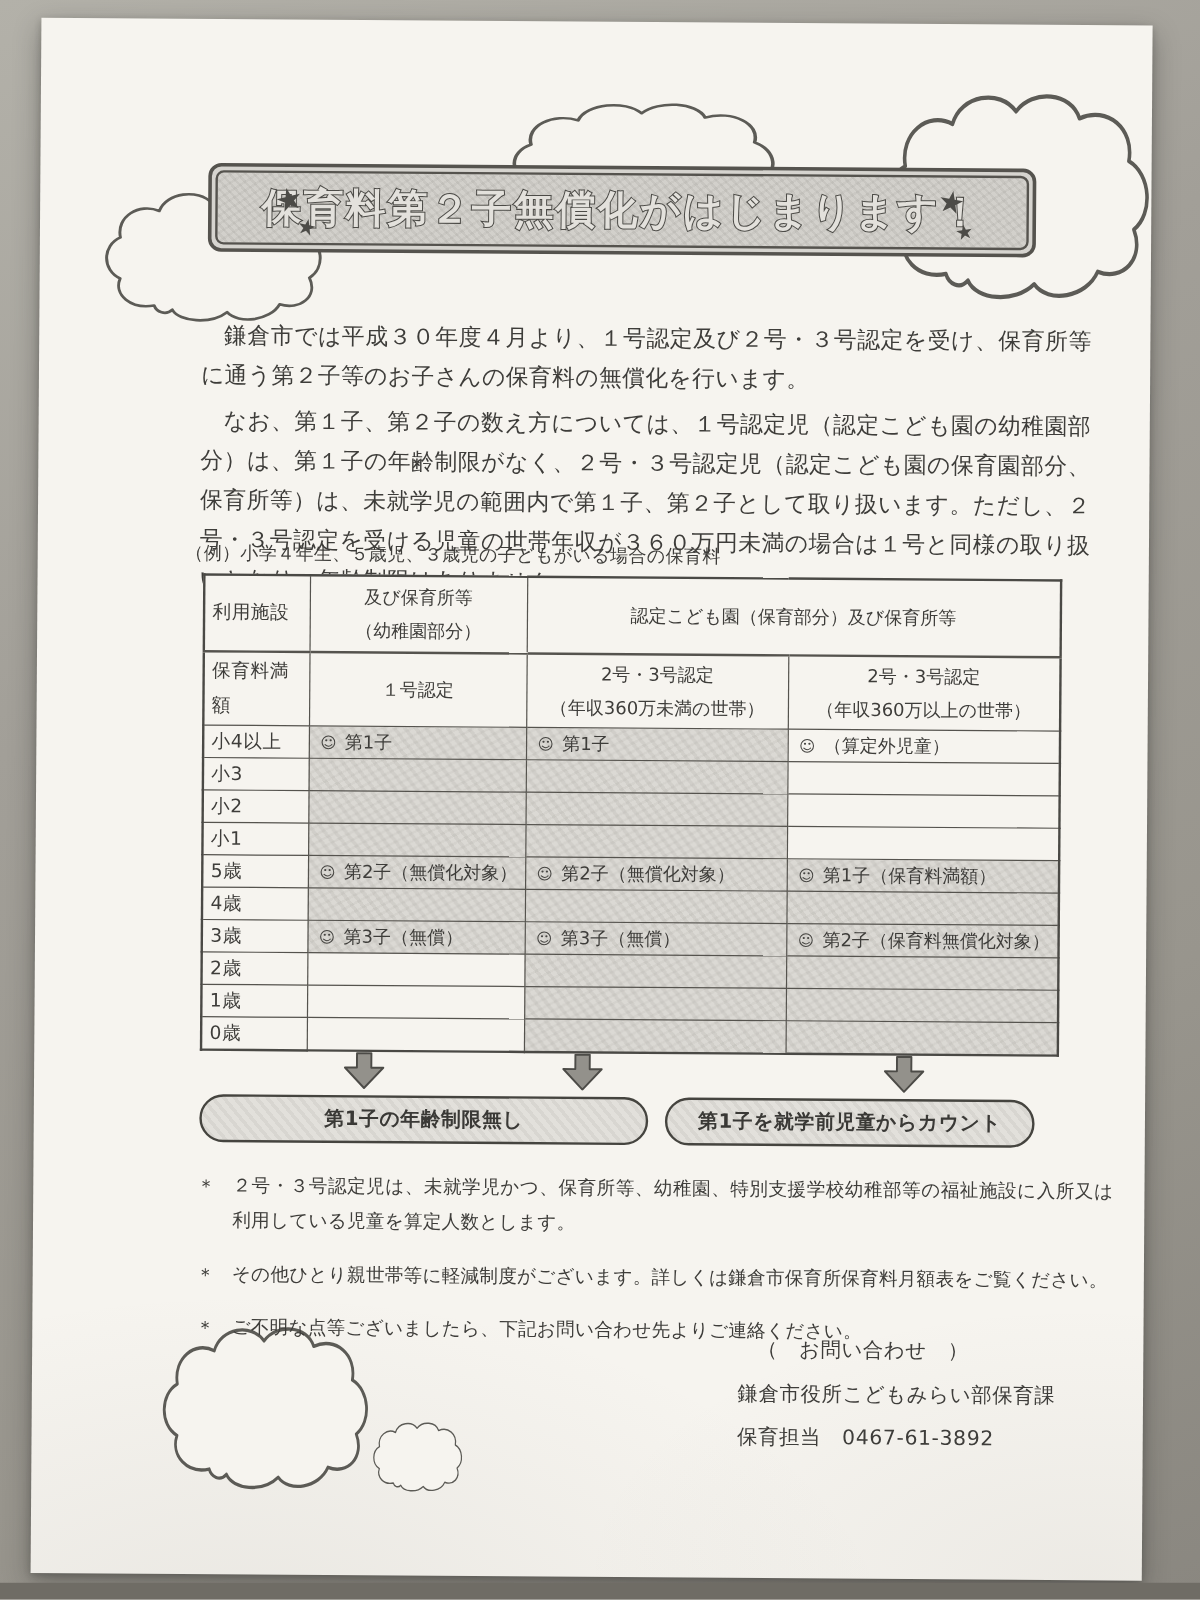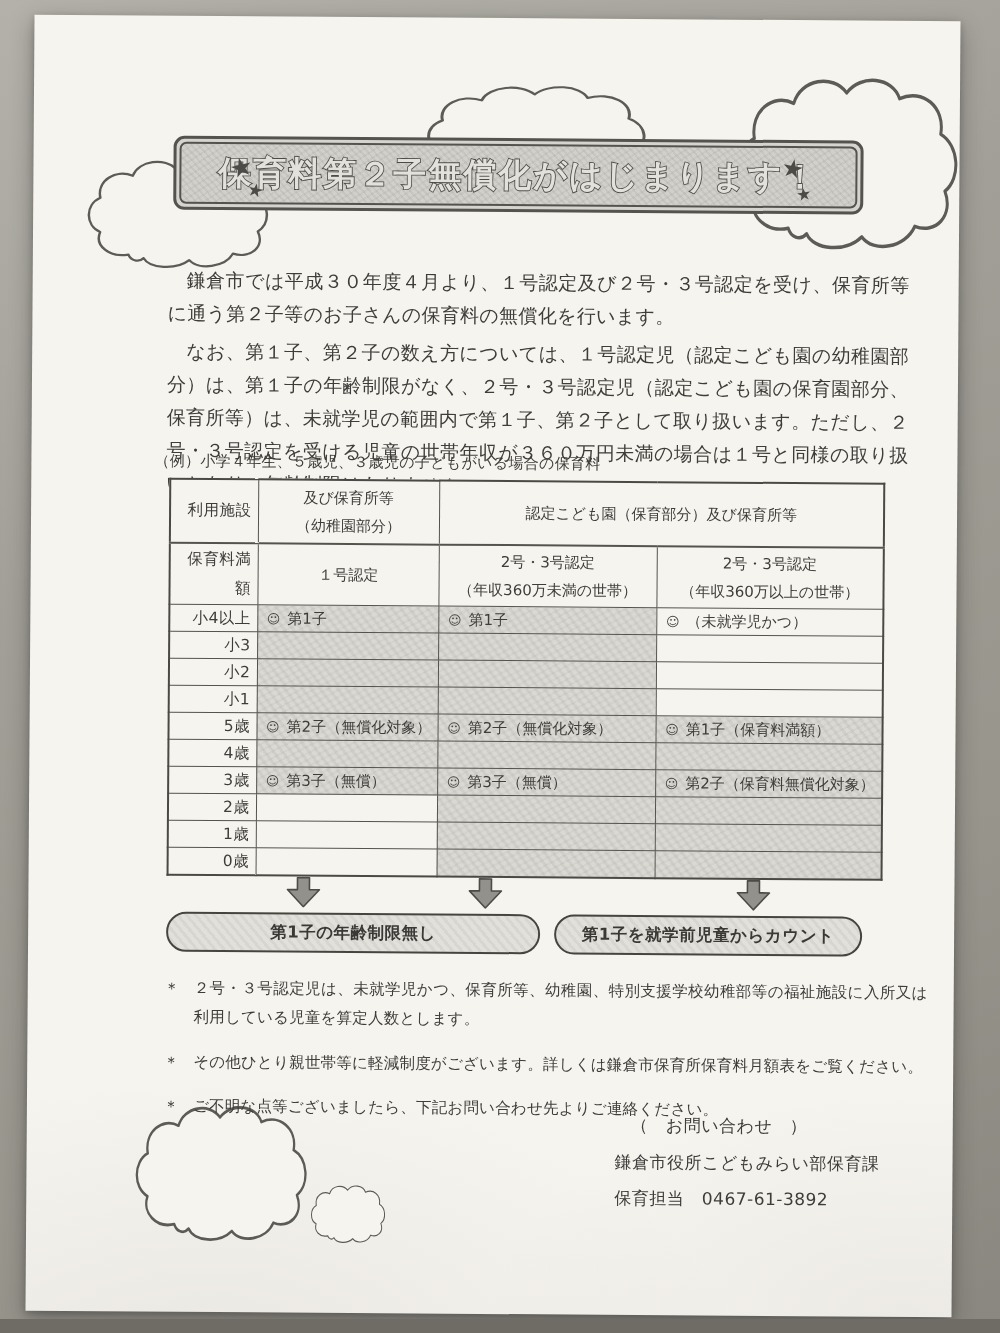--- a/index.html
+++ b/index.html
@@ -78,21 +78,21 @@
     background:#f6f4ef;
   }
   table.fee td{
     border:1.4px solid #55534e;
     padding:0 6px;vertical-align:middle;
     background:#f6f4ef;
   }
   table.fee .h1 td{height:62px;text-align:center;line-height:1.9;}
   table.fee .h2 td{height:60px;text-align:center;line-height:1.9;border-top-width:2px;}
   table.fee .dr td{height:26px;}
-  table.fee td.agecol{text-align:right;font-size:15.5px;letter-spacing:.5px;}
+  table.fee td.agecol{text-align:left;font-size:15.5px;letter-spacing:.5px;}
   table.fee td.cell{text-align:left;padding-left:9px;white-space:nowrap;}
   table.fee td.shaded{
     background:
       repeating-linear-gradient(52deg, rgba(115,112,106,.10) 0 3px, rgba(255,255,255,0) 3px 7px),
       repeating-linear-gradient(-28deg, rgba(115,112,106,.07) 0 2px, rgba(255,255,255,0) 2px 6px),
       #dbd9d4;
   }
   .smile{font-size:13px;margin-right:7px;color:#46454200;color:#464542;}
   
   .arrow{position:absolute;z-index:2;width:38px;height:31px;}
@@ -197,21 +197,21 @@
         <td>
           <div>2号・3号認定</div>
           <div>（年収360万以上の世帯）</div>
         </td>
       </tr>
 
       <tr class="dr">
         <td class="agecol">小4以上</td>
         <td class="cell shaded"><span class="smile">☺</span><span>第1子</span></td>
         <td class="cell shaded"><span class="smile">☺</span><span>第1子</span></td>
-        <td class="cell"><span class="smile">☺</span><span>（未就学児かつ）</span></td>
+        <td class="cell"><span class="smile">☺</span><span>（算定外児童）</span></td>
       </tr>
       <tr class="dr">
         <td class="agecol">小3</td>
         <td class="cell shaded"></td>
         <td class="cell shaded"></td>
         <td class="cell"></td>
       </tr>
       <tr class="dr">
         <td class="agecol">小2</td>
         <td class="cell shaded"></td>

